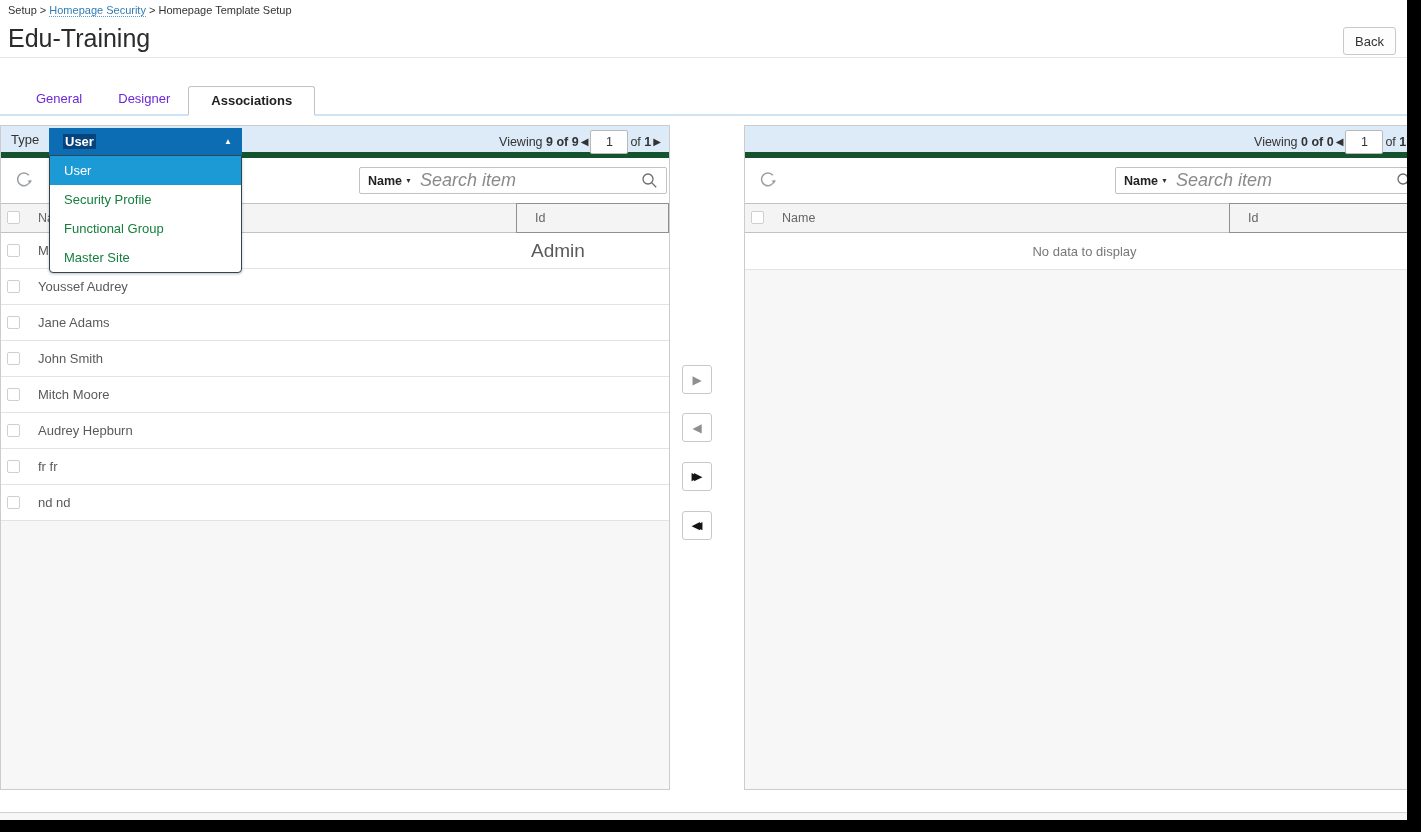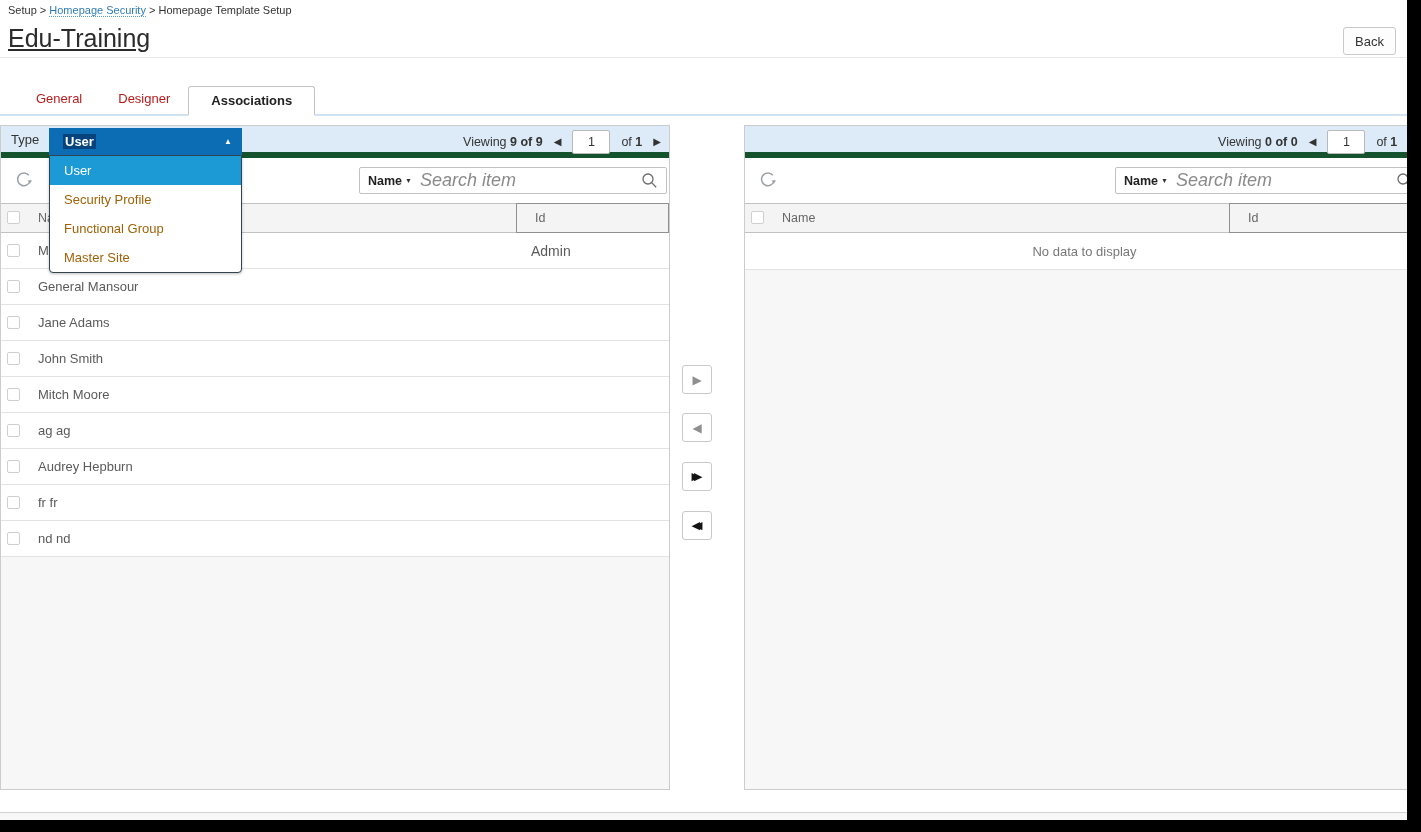--- a/index.html
+++ b/index.html
@@ -2,44 +2,44 @@
 <html><head>
 <meta charset="utf-8">
 <style>
   * { box-sizing: border-box; margin: 0; padding: 0; }
   body { font-family: "Liberation Sans", sans-serif; background:#000; }
   .app { position:relative; width:1421px; height:832px; background:#fff; overflow:hidden; }
 
   
   .breadcrumb { position:absolute; top:4px; left:8px; font-size:11px; color:#333; }
   .breadcrumb a { color:#2f7cb5; text-decoration:none; border-bottom:1px dotted #5b9bc9; cursor:pointer; }
-  .page-title { position:absolute; top:24px; left:8px; font-size:25px; color:#2b2b2b; font-weight:400;text-decoration:underline; }
+  .page-title { position:absolute; top:24px; left:8px; font-size:25px; color:#2b2b2b; font-weight:400; }
   .back-btn { position:absolute; top:27px; left:1343px; width:53px; height:28px; background:#fdfdfd;
               border:1px solid #c9c9c9; border-radius:3px; font-size:13px; color:#333; cursor:pointer;
               font-family:"Liberation Sans", sans-serif; }
   .header-line { position:absolute; top:57px; left:0; width:1407px; height:1px; background:#e7e7e7; }
 
   
   .tabbar { position:absolute; top:83px; left:0; width:1407px; display:flex; align-items:flex-end;
             border-bottom:2px solid #cfe3f3; padding-left:18px; }
-  .tab { padding:8px 18px; font-size:13px; color:#b91c1c; cursor:pointer; margin-bottom:0; }
+  .tab { padding:8px 18px; font-size:13px; color:#6d28d9; cursor:pointer; margin-bottom:0; }
   .tab.active { background:#fff; border:1px solid #c3c3c3; border-bottom:2px solid #fff; margin-bottom:-2px;
                 border-radius:3px 3px 0 0; font-weight:700; color:#222; padding:6px 22px; }
 
   
   .panel { position:absolute; top:125px; height:665px; border:1px solid #ccc; background:#f7f7f7;
            display:flex; flex-direction:column; }
   .panel-left  { left:0;     width:670px; }
   .panel-right { left:744px; width:681px; }
 
   .panel-head { height:32px; background:#dcebf7; border-bottom:6px solid #14532d; position:relative;
                 display:flex; align-items:center; flex:none; }
   .type-label { margin-left:10px; font-size:13px; color:#333; }
 
-  .pager { position:absolute; right:8px; top:0; height:32px; display:flex; align-items:center; gap:11px;
+  .pager { position:absolute; right:8px; top:0; height:32px; display:flex; align-items:center; gap:2px;
            font-size:12.5px; color:#333; }
   .pager b { font-weight:700; }
   .pager .arrow { font-size:10px; color:#333; cursor:pointer; line-height:1; }
   .pager input { width:38px; height:24px; border:1px solid #b9b9b9; border-radius:2px; text-align:center;
                  font-size:12.5px; color:#333; font-family:"Liberation Sans", sans-serif; }
 
   .panel-toolbar { height:45px; background:#fff; position:relative; flex:none; }
   .refresh { position:absolute; left:12px; top:11px; width:22px; height:22px; cursor:pointer; }
 
   .searchbox { position:absolute; top:9px; height:27px; background:#fff; border:1px solid #c2c2c2;
@@ -62,36 +62,36 @@
   .panel-right .id-head { left:484px; width:196px; }
 
   .checkbox { display:inline-block; width:13px; height:13px; border:1px solid #cfcfcf; border-radius:2px;
               background:#fff; cursor:pointer; }
   .grid-head .checkbox, .row .checkbox { position:absolute; left:6px; top:50%; margin-top:-7px; }
 
   .rows { flex:none; }
   .row { height:36px; background:#fff; border-bottom:1px solid #e3e3e3; position:relative;
          display:flex; align-items:center; cursor:pointer; }
   .row .cell-name { margin-left:37px; font-size:13px; color:#5a5a5a; }
-  .row .cell-id { position:absolute; left:530px; font-size:14px; color:#5a5a5a; }
+  .row .cell-id { position:absolute; left:530px; font-size:19px; color:#5a5a5a; }
   .empty-row { height:37px; background:#fff; border-bottom:1px solid #e3e3e3; display:flex;
                align-items:center; justify-content:center; font-size:13px; color:#777; flex:none; }
   .panel-rest { flex:1; background:#f7f7f7; }
 
   
   .dd-control { position:absolute; left:49px; top:128px; width:193px; height:27px; background:#0c6db4;
                 color:#fff; font-size:13px; font-weight:700; display:flex; align-items:center;
                 padding-left:14px; cursor:pointer; z-index:30; }
   .dd-control .sel { background:#07437c; padding:0 2px; }
   .dd-control .caret { position:absolute; right:10px; font-size:8px; font-weight:400; }
   .dd-list { position:absolute; left:49px; top:155px; width:193px; background:#fff;
              border:1px solid #33444f; border-radius:0 0 4px 4px; box-shadow:0 1px 3px rgba(0,0,0,.25);
              z-index:29; overflow:hidden; }
   .dd-item { height:29px; display:flex; align-items:center; padding-left:14px; font-size:13px;
-             color:#a16207; cursor:pointer; }
+             color:#15803d; cursor:pointer; }
   .dd-item.hl { background:#1b9ad5; color:#fff; }
 
   
   .xfer { position:absolute; left:682px; width:30px; height:29px; background:#fff; border:1px solid #c9c9c9;
           border-radius:3px; cursor:pointer; display:flex; align-items:center; justify-content:center;
           font-size:12px; color:#8f8f8f; font-family:"Liberation Sans", sans-serif; }
   .xfer.dark { color:#141414; font-size:11px; }
   .xfer.dark span { letter-spacing:-6px; display:inline-block; transform:translateX(-3px); }
   .x1 { top:365px; } .x2 { top:413px; } .x3 { top:462px; } .x4 { top:511px; }
 
@@ -170,41 +170,36 @@
     </div>
 
     <div class="rows">
       <div class="row">
         <span class="checkbox"></span>
         <span class="cell-name">M</span>
         <span class="cell-id">Admin</span>
       </div>
       <div class="row">
         <span class="checkbox"></span>
-        <span class="cell-name">General Mansour</span>
+        <span class="cell-name">Youssef Audrey</span>
         <span class="cell-id"></span>
       </div>
       <div class="row">
         <span class="checkbox"></span>
         <span class="cell-name">Jane Adams</span>
         <span class="cell-id"></span>
       </div>
       <div class="row">
         <span class="checkbox"></span>
         <span class="cell-name">John Smith</span>
         <span class="cell-id"></span>
       </div>
       <div class="row">
         <span class="checkbox"></span>
         <span class="cell-name">Mitch Moore</span>
-        <span class="cell-id"></span>
-      </div>
-      <div class="row">
-        <span class="checkbox"></span>
-        <span class="cell-name">ag ag</span>
         <span class="cell-id"></span>
       </div>
       <div class="row">
         <span class="checkbox"></span>
         <span class="cell-name">Audrey Hepburn</span>
         <span class="cell-id"></span>
       </div>
       <div class="row">
         <span class="checkbox"></span>
         <span class="cell-name">fr fr</span>

